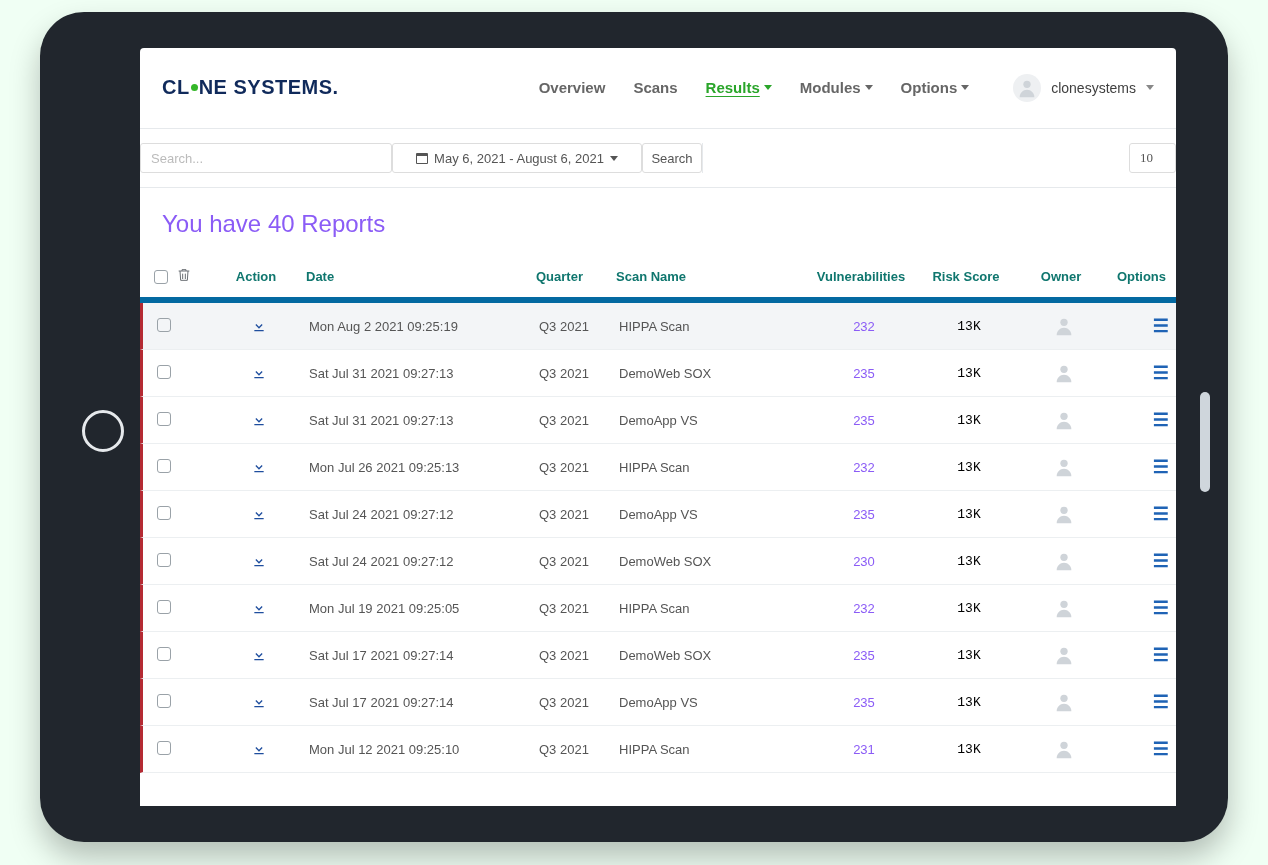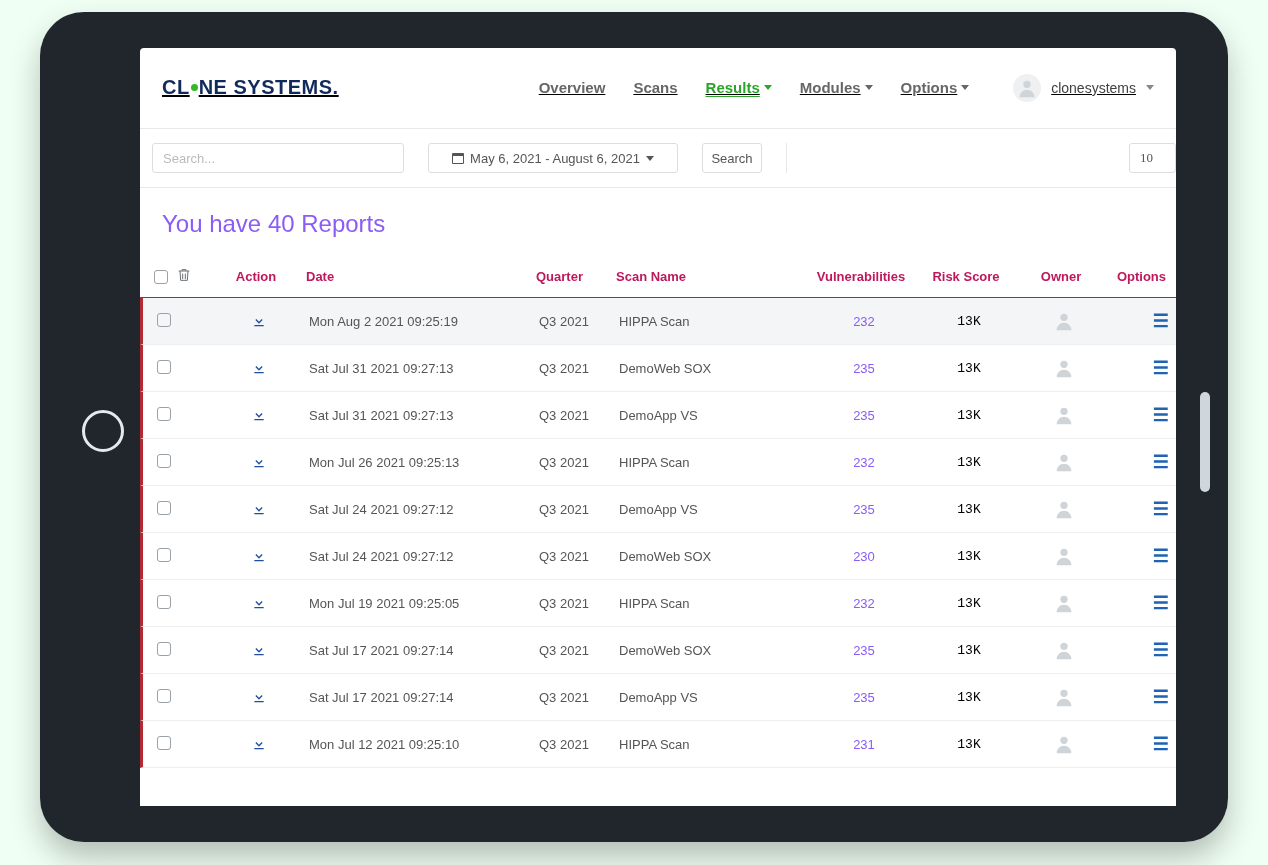--- a/index.html
+++ b/index.html
@@ -16,48 +16,48 @@
   .screen {
     width: 1036px; height: 758px; background: #fff; border-radius: 4px 4px 0 0;
     overflow: hidden; position: relative;
   }
   .scrollbar {
     position: absolute; right: 18px; top: 380px; width: 10px; height: 100px;
     background: #cfd6dc; border-radius: 6px;
   }
 
   
-  .hdr { display:flex; align-items:center; height:80px; padding:0 22px; border-bottom:1px solid #fff;text-decoration:underline; }
+  .hdr { display:flex; align-items:center; height:80px; padding:0 22px; border-bottom:1px solid #fff; }
   .logo { font-weight:800; letter-spacing:0.5px; font-size:20px; color:#102a5b; }
   .logo .one { display:inline-block; width:7px; height:7px; border-radius:50%; background:#35b729; margin:0 1px 3px 1px; }
   .nav { display:flex; gap:28px; margin-left:200px; font-size:15px; color:#666; font-weight:600; }
   .nav .item { cursor:pointer; display:flex; align-items:center; gap:4px; }
   .nav .item.active { color:#2aa52a; text-decoration: underline; text-underline-offset:3px; }
   .caret-dn { width:0; height:0; border-left:4px solid transparent; border-right:4px solid transparent; border-top:5px solid currentColor; display:inline-block; }
   .userbox { margin-left:auto; display:flex; align-items:center; gap:10px; color:#404040; font-size:14px; cursor:pointer;}
   .avatar { width:28px; height:28px; border-radius:50%; background:#eef0f2; display:flex; align-items:center; justify-content:center; }
 
   
-  .filters { display:flex; align-items:center; gap:24px; padding:14px 0 14px 12px; border-top:1px solid #e6e9ec; border-bottom:1px solid #e6e9ec; }
+  .filters { display:flex; align-items:center; padding:14px 0 14px 0; border-top:1px solid #e6e9ec; border-bottom:1px solid #e6e9ec; }
   .tbox { height:30px; border:1px solid #ddd; border-radius:3px; font-size:13px; padding:0 10px; color:#555; background:#fff; display:flex; align-items:center; gap:6px; }
   input.tbox::placeholder { color:#bbb; }
   .search-in { width:252px; margin-left:0; }
   .drange { width:250px; justify-content:center; cursor:pointer; }
   .sbtn { width:60px; justify-content:center; cursor:pointer; }
   .vline { width:1px; align-self:stretch; background:#e6e9ec; }
   .pagesize { margin-left:auto; width:47px; cursor:pointer; padding-right:4px; justify-content:flex-start;font-family:Liberation Serif, serif;}
   .cal-icon { width:12px; height:11px; border:1.5px solid #555; border-top-width:3px; border-radius:1px; }
 
   
   .pgtitle { font-size:24px; color:#8b5cf6; font-weight:400; padding:22px 22px 18px 22px; }
 
   
   .tbl { width:100%; }
   .thead, .trow { display:grid; grid-template-columns: 52px 100px 230px 80px 190px 110px 100px 90px 70px; align-items:center; font-size:13px; }
-  .thead { color:#be185d; font-weight:700; padding:10px 0 10px 14px; border-bottom:1px solid #0369a1; }
+  .thead { color:#0f766e; font-weight:700; padding:10px 0 10px 14px; border-bottom:6px solid #0369a1; }
   .thead .h-check { display:flex; align-items:center; gap:8px; }
   .trow { color:#555; padding:12px 0 12px 14px; border-bottom:1px solid #eceff1; border-left:3px solid #b42a33; }
   .trow.sel { background:#f3f5f7; }
   .trow .vuln { color:#8b5cf6; }
   .trow .risk { color:#000000;font-family:Liberation Mono, monospace; }
   .trow .opt { color:#1f63b5; font-size:18px; font-weight:700; cursor:pointer; }
   .chk { width:14px; height:14px; border:1.5px solid #9aa2a8; border-radius:3px; display:inline-block; }
   .dl-icon { color:#1f4e9e; }
   .dl-icon svg { width:16px; height:16px; }
   .person svg { width:22px; height:22px; fill:#cfd4d9; }

